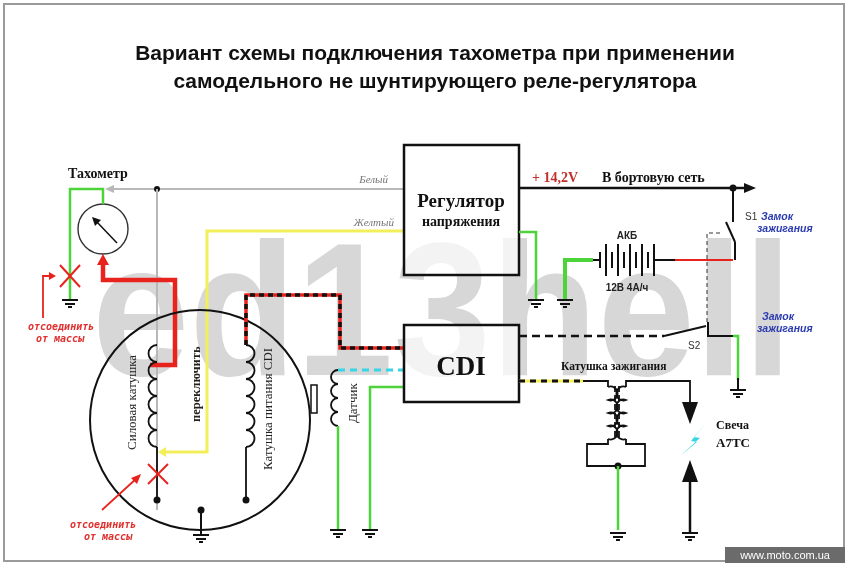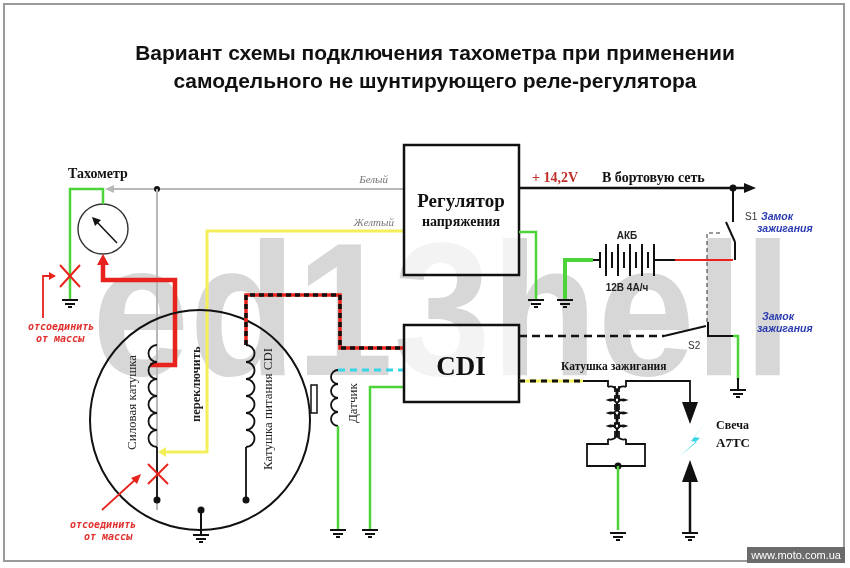--- a/index.html
+++ b/index.html
@@ -8,21 +8,21 @@
   svg { position: absolute; left: 0; top: 0; }
   .title { font-family: "Liberation Sans", sans-serif; font-weight: bold; font-size: 21px; fill: #111; }
   .serif-b { font-family: "Liberation Serif", serif; font-weight: bold; fill: #111; }
   .serif { font-family: "Liberation Serif", serif; fill: #222; }
   .wire-lbl { font-family: "Liberation Serif", serif; font-style: italic; font-size: 11px; fill: #777; }
   .red-note { font-family: "DejaVu Sans Mono", monospace; font-style: italic; font-weight: bold; font-size: 10px; fill: #e0302e; }
   .blue-note { font-family: "Liberation Sans", sans-serif; font-style: italic; font-weight: bold; font-size: 10.5px; fill: #2a3ab0; }
   .small-sans { font-family: "Liberation Sans", sans-serif; font-weight: bold; font-size: 10px; fill: #222; }
   .sw-lbl { font-family: "Liberation Sans", sans-serif; font-size: 10px; fill: #333; }
   .wm { font-family: "Liberation Sans", sans-serif; font-weight: bold; font-size: 190px; fill: #d7d7d7; }
-  .footer { position: absolute; right: 5px; bottom: 5px; background: #6b6b6b; color: #fff; font-family: "Liberation Sans", sans-serif; font-size: 11px; padding: 2px 4px; }
+  .footer { position: absolute; right: 5px; bottom: 5px; background: #6b6b6b; color: #fff; font-family: "Liberation Sans", sans-serif; font-size: 11px; padding: 2px 15px; }
 </style>
 </head>
 <body>
 
 <div class="frame"></div>
 
 <svg width="850" height="568" viewBox="0 0 850 568">
 
   <text class="wm" x="92" y="375" textLength="700" lengthAdjust="spacingAndGlyphs">ed13hell</text>
 

